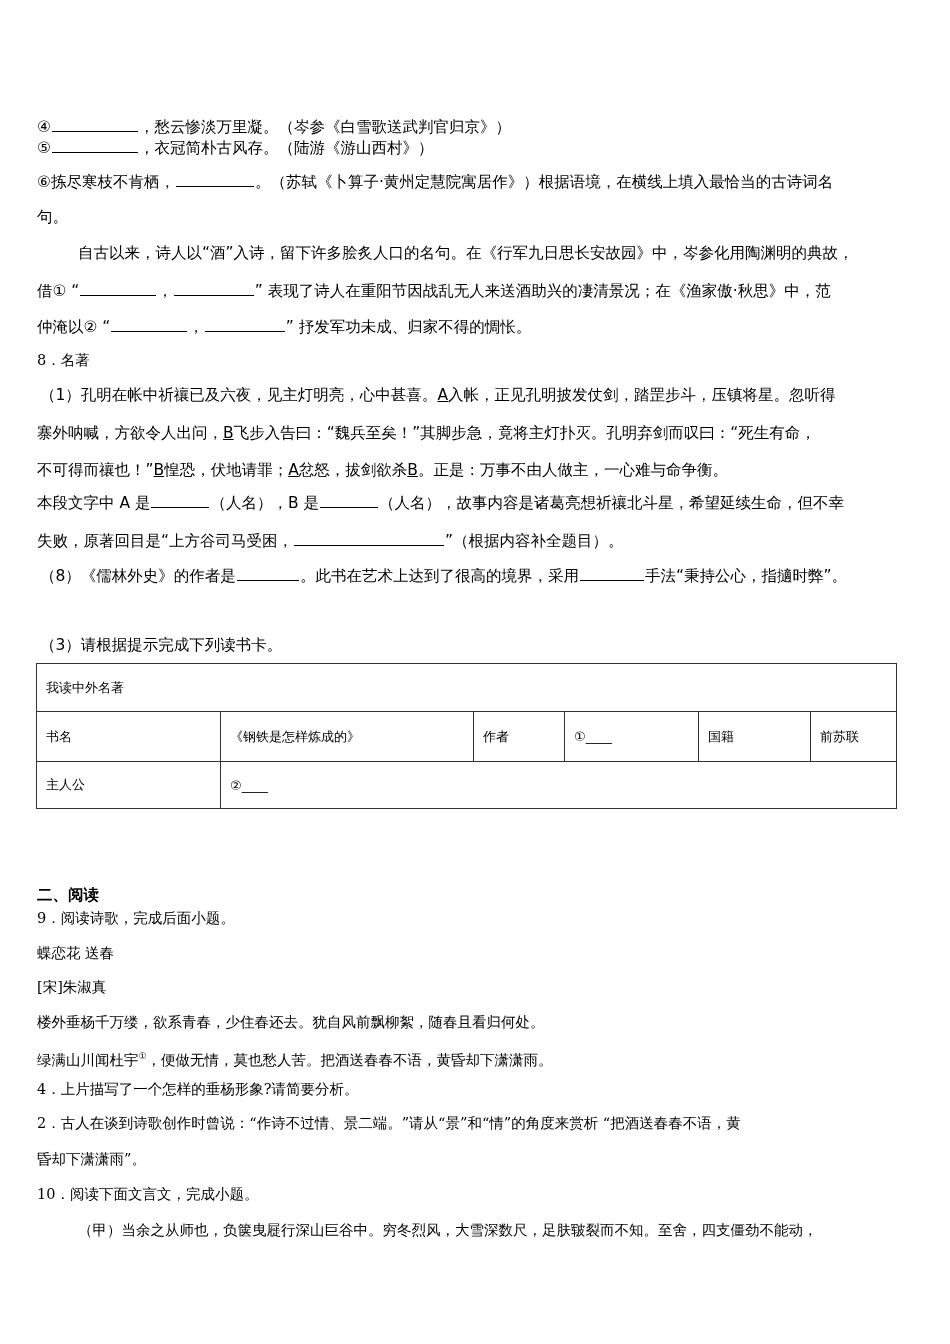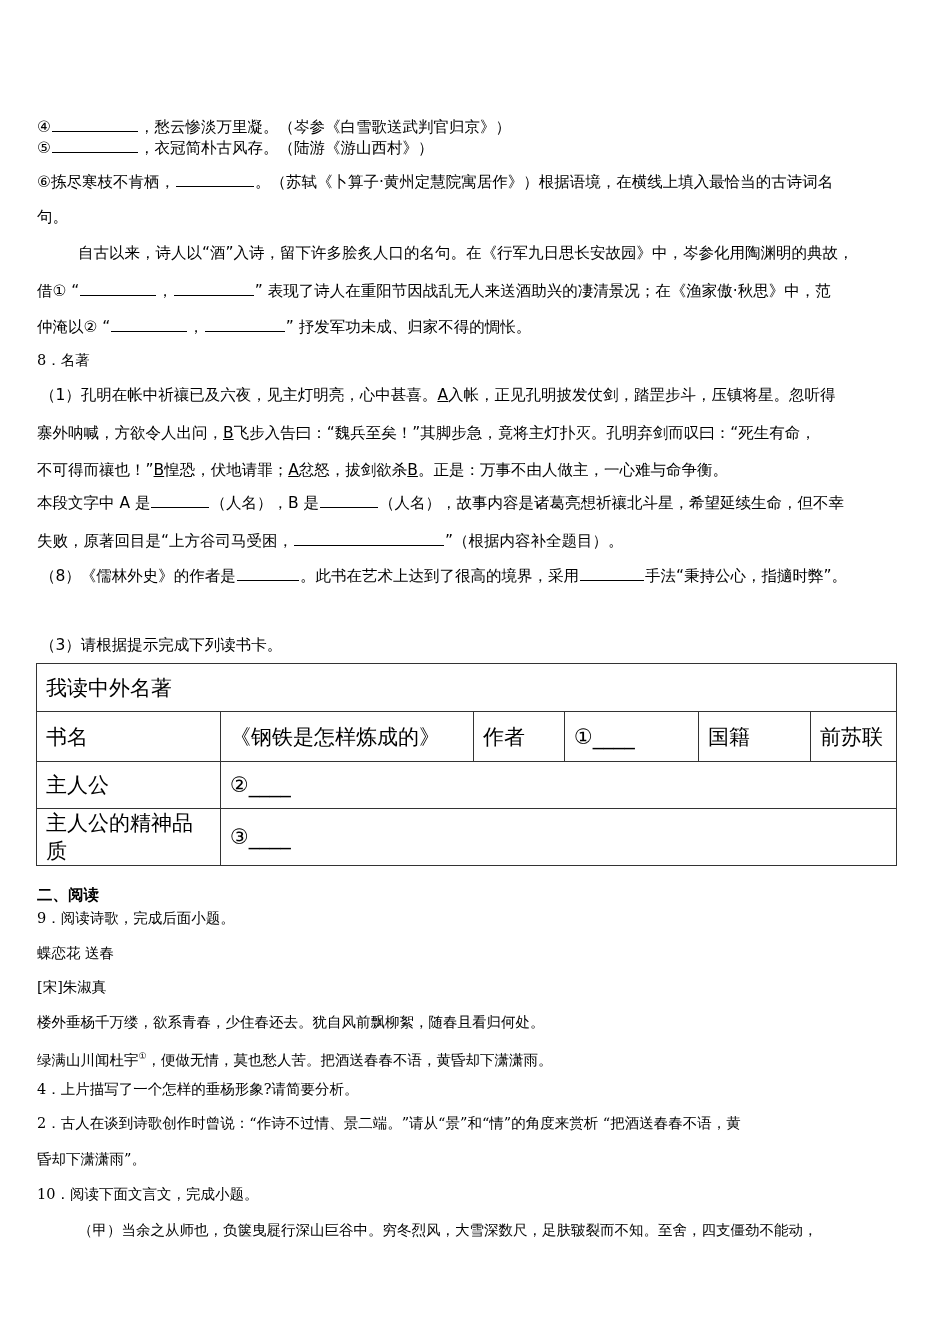--- a/index.html
+++ b/index.html
@@ -3,21 +3,21 @@
 <meta charset="utf-8">
 <style>
   html, body { margin: 0; padding: 0; background: #ffffff; }
   body { width: 950px; height: 1344px; position: relative; overflow: hidden;
          font-family: "DejaVu Sans", sans-serif; color: #000; }
   .line { position: absolute; left: 37px; font-size: 15.5px; white-space: nowrap; line-height: 20px; }
   .serif { font-family: "DejaVu Serif", serif; font-size: 14.5px; }
   .blank { display: inline-block; border-bottom: 1px solid #000; height: 15px; vertical-align: baseline; margin: 0 1px; }
   .u { text-decoration: underline; }
   .bold { font-weight: bold; }
-  table.card { position: absolute; left: 36px; top: 663px; width: 861px; border-collapse: collapse; font-size: 21px; padding-left: 12px; }
+  table.card { position: absolute; left: 36px; top: 663px; width: 861px; border-collapse: collapse; font-size: 13px; padding-left: 12px; }
   table.card td { border: 1.5px solid #333; padding: 0 9px; vertical-align: middle; }
   .sup { font-size: 9px; vertical-align: super; }
 </style>
 </head>
 <body>
 
 <div class="line" style="top:116px;">
   <span>④</span><span class="blank" style="width:86px;"></span><span>，愁云惨淡万里凝。（岑参《白雪歌送武判官归京》）</span>
 </div>
 <div class="line" style="top:137px;">
@@ -70,24 +70,20 @@
     <td style="width:234px;">《钢铁是怎样炼成的》</td>
     <td style="width:72px;">作者</td>
     <td style="width:115px;">①____</td>
     <td style="width:93px;">国籍</td>
     <td>前苏联</td>
   </tr>
   <tr style="height:47px;">
     <td>主人公</td>
     <td colspan="5">②____</td>
   </tr>
-  <tr style="height:47px;">
-    <td>主人公的精神品质</td>
-    <td colspan="5">③____</td>
-  </tr>
 </tbody>
   </table>
 
 <div class="line bold" style="top:885px;">二、阅读</div>
 <div class="line serif" style="top:908px;">9．阅读诗歌，完成后面小题。</div>
 <div class="line serif" style="top:943px;">蝶恋花 送春</div>
 <div class="line serif" style="top:977px;">[宋]朱淑真</div>
 <div class="line serif" style="top:1012px;">楼外垂杨千万缕，欲系青春，少住春还去。犹自风前飘柳絮，随春且看归何处。</div>
 <div class="line serif" style="top:1046px;">
   <span>绿满山川闻杜宇</span><span class="sup">①</span><span>，便做无情，莫也愁人苦。把酒送春春不语，黄昏却下潇潇雨。</span>

